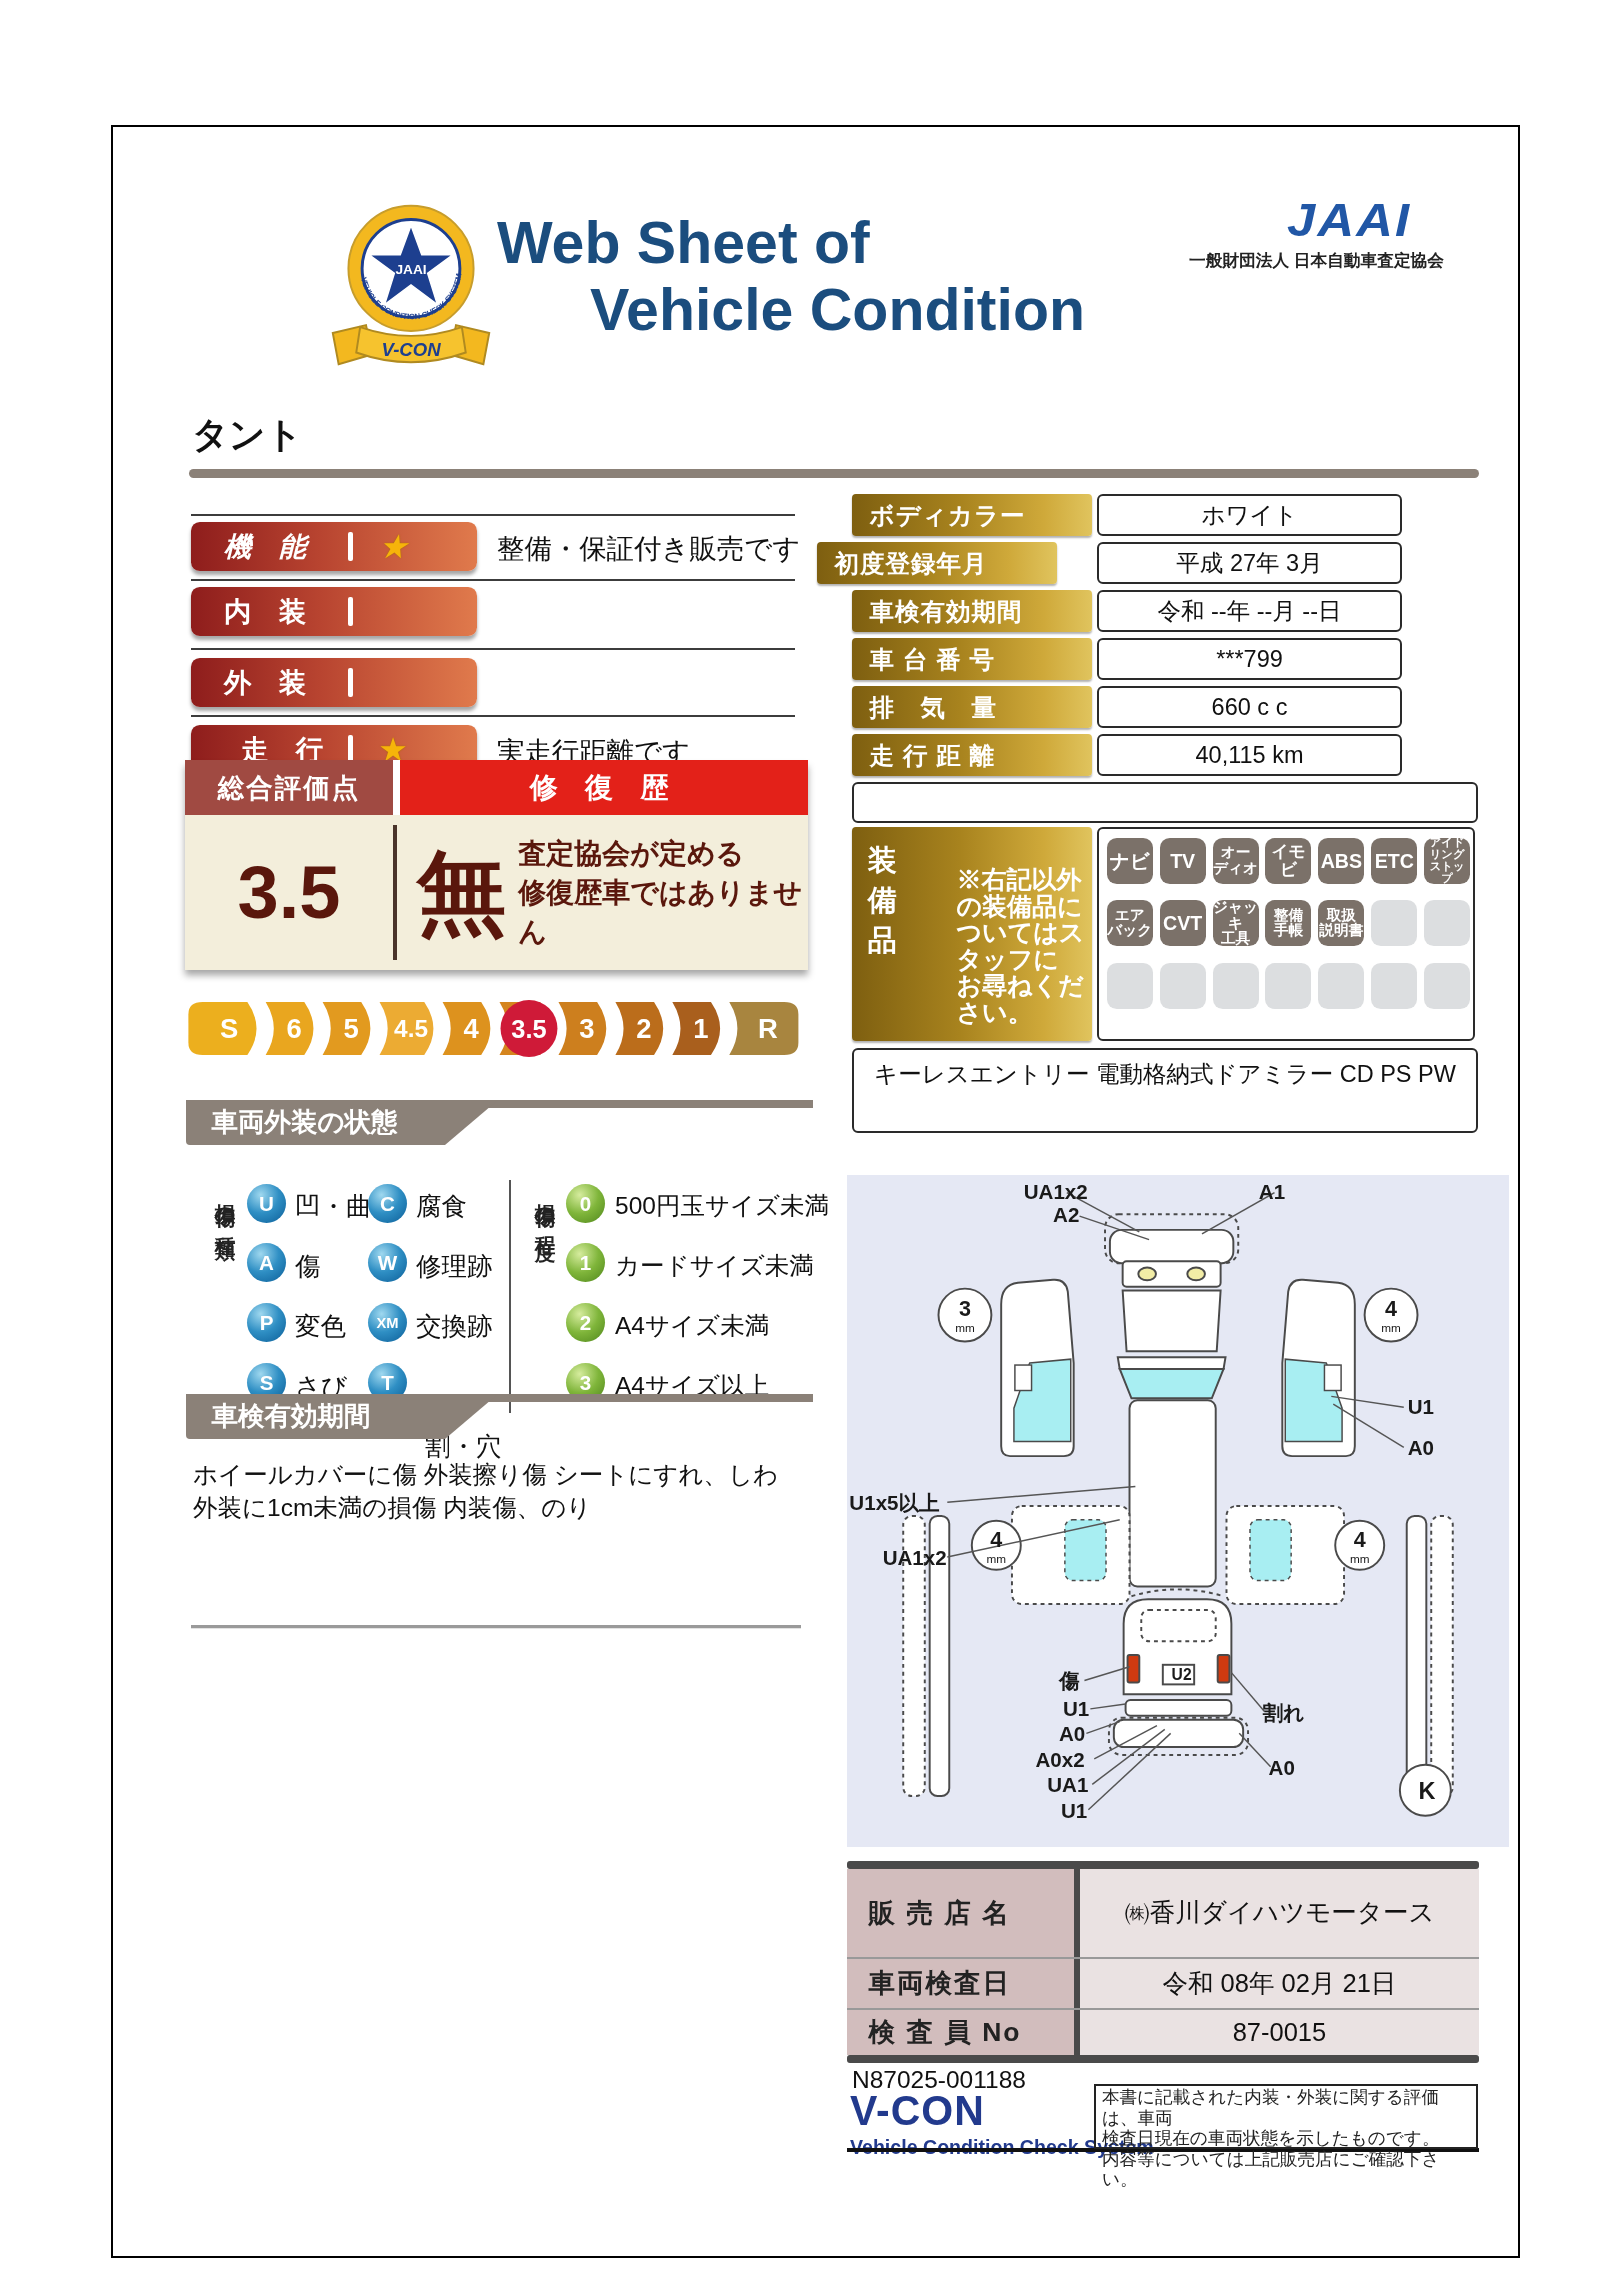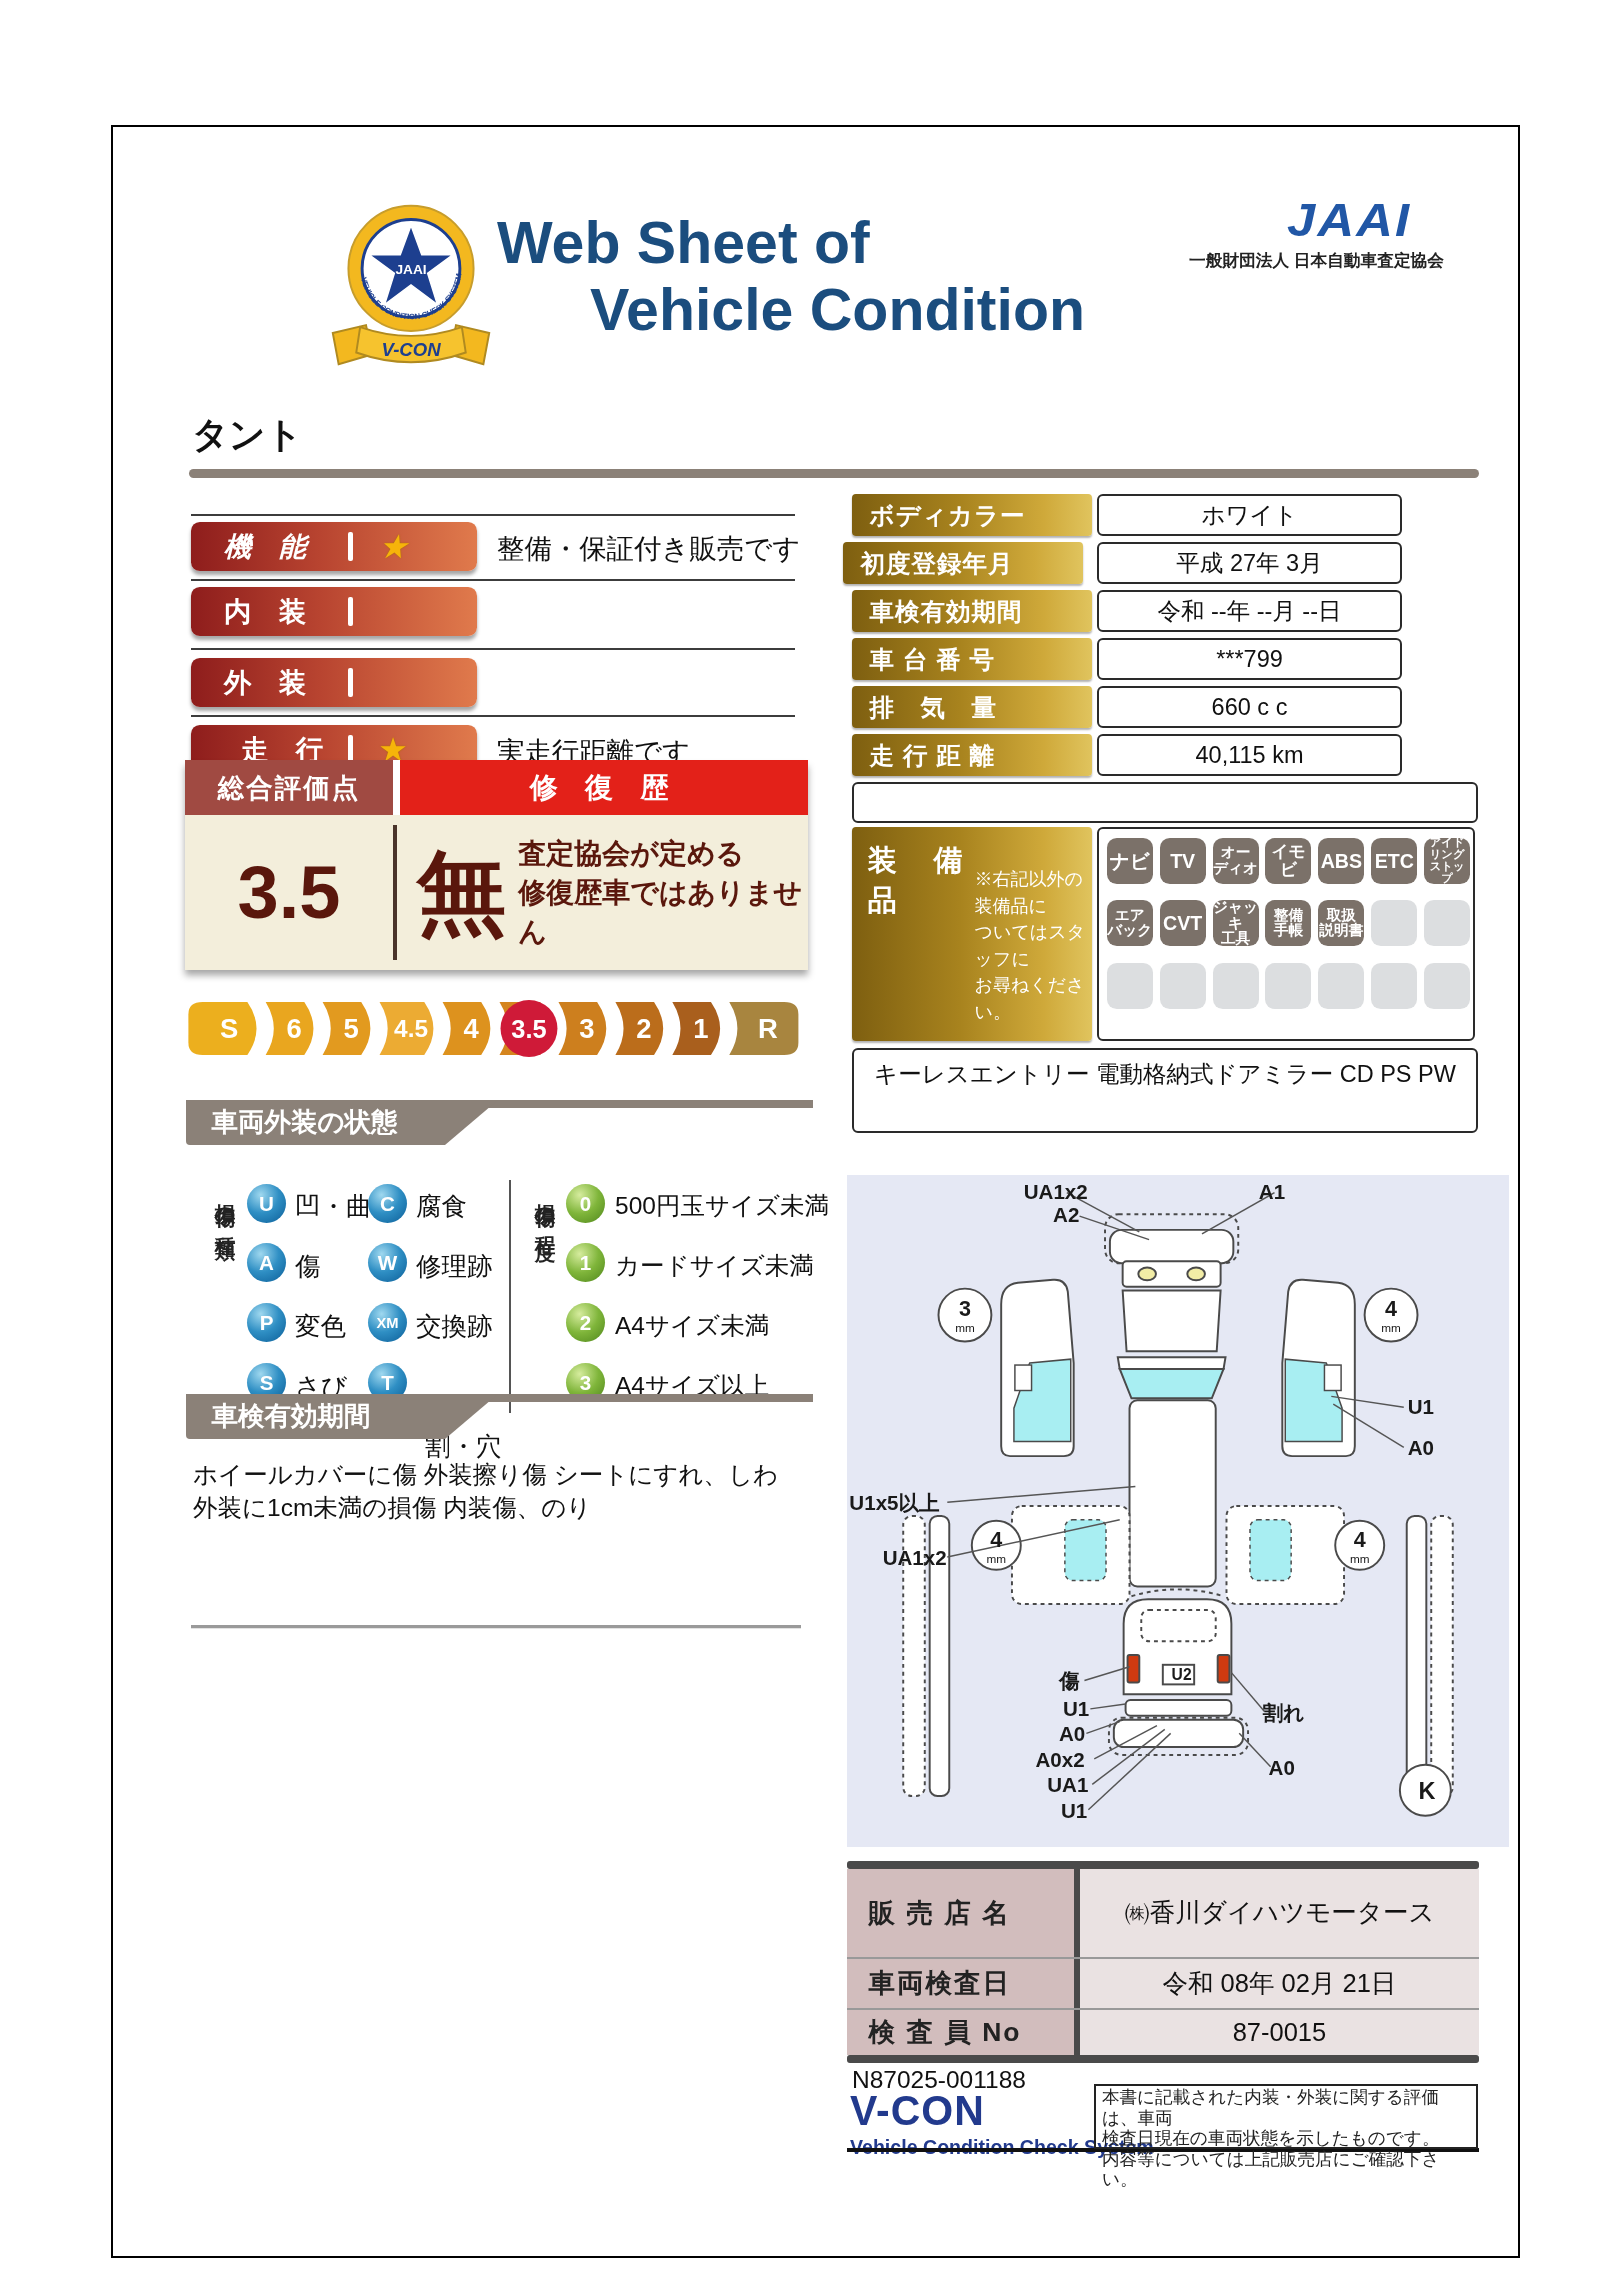--- a/index.html
+++ b/index.html
@@ -65,21 +65,21 @@
   .gold-cell{background:linear-gradient(90deg,#7e5f10 0%,#a8831e 45%,#cfa93a 80%,#e0c45e 100%);
              color:#fff;font-weight:bold;border-radius:3.9px;display:flex;align-items:center;
              box-shadow:0 2px 2px rgba(0,0,0,.3);}
   .det-label{width:240px;height:42px;font-size:24.5px;padding-left:17.6px;box-sizing:border-box;letter-spacing:1px;}
   .white-cell{background:#fff;border:2px solid #2a2a2a;border-radius:5.9px;display:flex;align-items:center;justify-content:center;}
   .det-value{width:305px;height:42px;font-size:23.5px;color:#111;box-sizing:border-box;}
 
   
   .eq-gold{width:240px;height:214px;padding:13.7px 0 0 15.7px;box-sizing:border-box;border-radius:3.9px;}
   .eq-title{font-size:29px;font-weight:bold;letter-spacing:3.9px;}
-  .eq-note{margin-top:25.5px;font-size:18px;font-weight:normal;line-height:26.5px;}
+  .eq-note{margin-top:25.5px;font-size:25px;font-weight:bold;line-height:26.5px;}
   .eq-panel{left:984px;width:378px;height:214px;box-sizing:border-box;padding:8.8px 0 0 7.8px;}
   .eq-grid{display:grid;grid-template-columns:repeat(7,46px);grid-auto-rows:46px;gap:16.7px 6.9px;}
   .badge{border-radius:9.8px;display:flex;align-items:center;justify-content:center;text-align:center;
          white-space:pre-line;color:#fff;font-weight:bold;background:#7b7169;line-height:1.05;}
   .badge.empty{background:#dcdee0;}
   .b-lg{font-size:19.6px;} .b-md{font-size:14.7px;} .b-sm{font-size:11.3px;} .b-4{font-size:16.7px;}
   .extra-box{font-size:23.5px;color:#111;justify-content:center;align-items:flex-start;padding-top:7.8px;}
 
   
   .diagram{left:734px;top:1048px;width:662px;height:672px;background:#e5e8f4;}
@@ -252,21 +252,21 @@
       <div class="sec-label">車検有効期間</div>
     </div>
     <div class="abs notes" style="left:80px;top:1331px;width:617px;">
       <div>ホイールカバーに傷 外装擦り傷 シートにすれ、しわ</div>
       <div>外装に1cm未満の損傷 内装傷、のり</div>
     </div>
     <div class="abs rule-line" style="left:78px;top:1498px;width:610px;"></div>
 
     <div class="abs gold-cell det-label" style="left:739px;top:367px;">ボディカラー</div>
     <div class="abs white-cell det-value" style="left:984px;top:367px;">ホワイト</div>
-    <div class="abs gold-cell det-label" style="left:730px;top:415px;">初度登録年月</div>
+    <div class="abs gold-cell det-label" style="left:704px;top:415px;">初度登録年月</div>
     <div class="abs white-cell det-value" style="left:984px;top:415px;">平成 27年 3月</div>
     <div class="abs gold-cell det-label" style="left:739px;top:463px;">車検有効期間</div>
     <div class="abs white-cell det-value" style="left:984px;top:463px;">令和 --年 --月 --日</div>
     <div class="abs gold-cell det-label" style="left:739px;top:511px;">車 台 番 号</div>
     <div class="abs white-cell det-value" style="left:984px;top:511px;">***799</div>
     <div class="abs gold-cell det-label" style="left:739px;top:559px;">排　気　量</div>
     <div class="abs white-cell det-value" style="left:984px;top:559px;">660 c c</div>
     <div class="abs gold-cell det-label" style="left:739px;top:607px;">走 行 距 離</div>
     <div class="abs white-cell det-value" style="left:984px;top:607px;">40,115 km</div>
 

